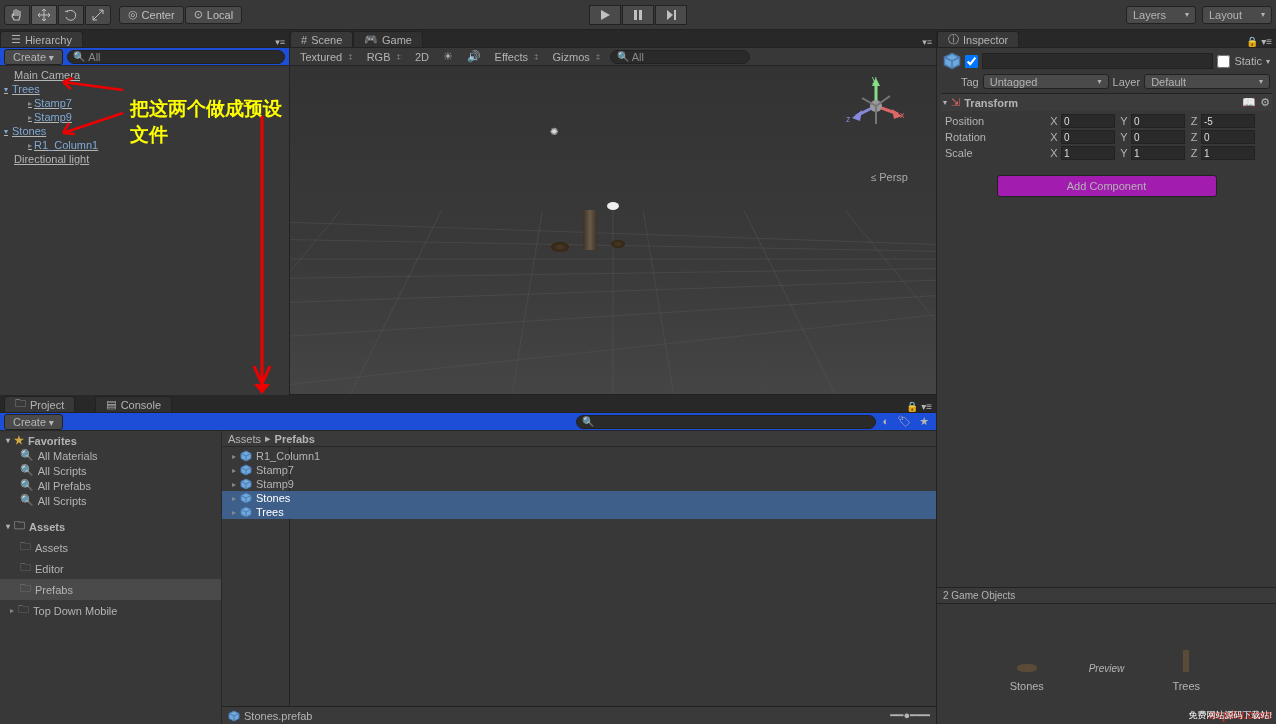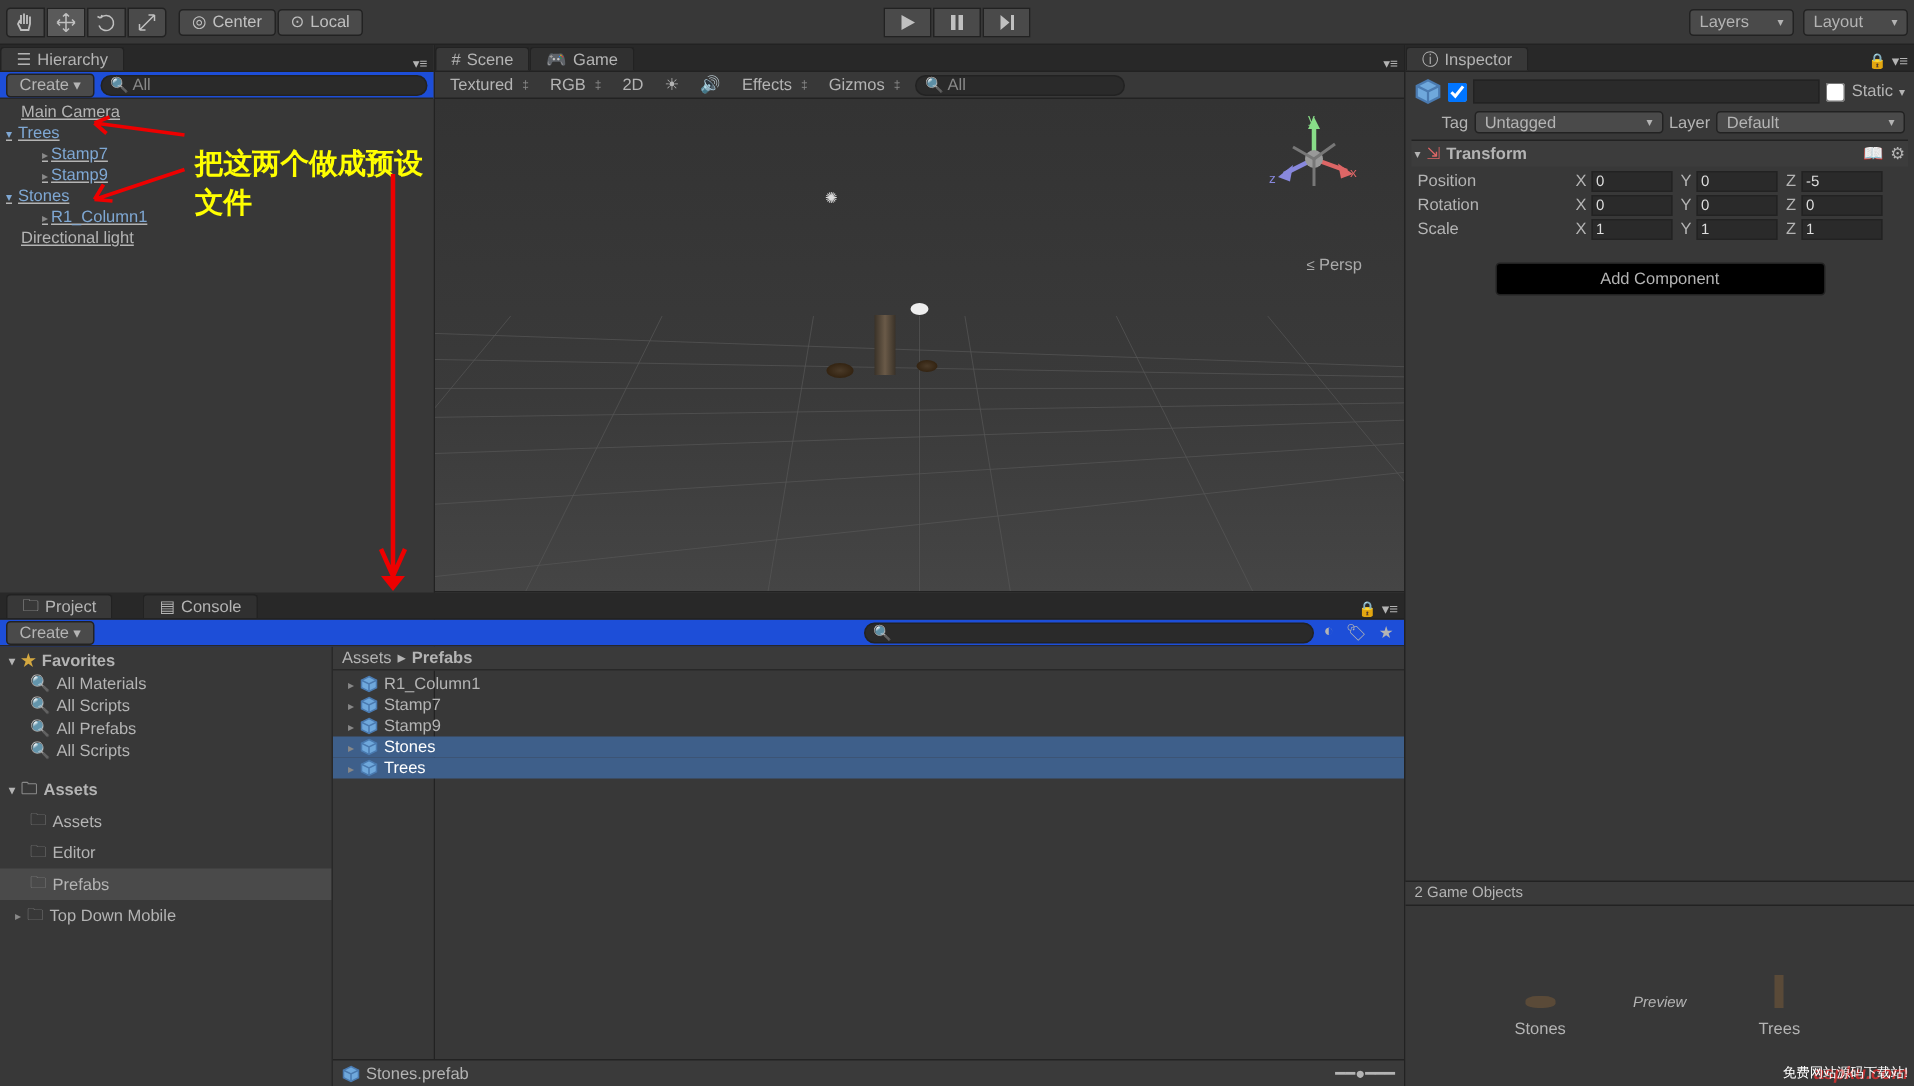--- a/index.html
+++ b/index.html
@@ -69,21 +69,21 @@
 .tag-row .dropdown { flex: 1; height: 15px; font-size: 10px; min-width: 0; }
 .component { border-top: 1px solid #222; }
 .comp-header { display: flex; align-items: center; gap: 4px; padding: 2px; background: #3c3c3c; cursor: pointer; }
 .comp-header::before { content: "▾"; font-size: 8px; }
 .comp-body { padding: 2px 4px; }
 .prop-row { display: flex; align-items: center; gap: 4px; padding: 1px 0; }
 .prop-label { width: 100px; }
 .prop-field { display: flex; align-items: center; gap: 2px; }
 .prop-field span { width: 10px; text-align: center; }
 .prop-field input { width: 54px; background: #2a2a2a; border: 1px solid #222; color: #ddd; padding: 0 2px; height: 14px; font-size: 10px; }
-.add-comp-btn { margin: 12px auto; width: 220px; height: 22px; background: #000000; border: 1px solid #222; border-radius: 3px; display: flex; align-items: center; justify-content: center; cursor: pointer; }
+.add-comp-btn { margin: 12px auto; width: 220px; height: 22px; background: #a21caf; border: 1px solid #222; border-radius: 3px; display: flex; align-items: center; justify-content: center; cursor: pointer; }
 .preview-panel { border-top: 1px solid #222; }
 .preview-header { padding: 2px 6px; background: #3a3a3a; border-bottom: 1px solid #222; font-size: 10px; }
 .preview-body { height: 120px; display: flex; justify-content: space-around; align-items: center; padding: 10px; background: #383838; position: relative; }
 .preview-item { display: flex; flex-direction: column; align-items: center; gap: 4px; font-size: 10px; }
 .preview-thumb { width: 40px; height: 40px; background: #383838; }
 .watermark { position: absolute; bottom: 2px; right: 4px; color: #d03030; font-style: italic; font-size: 12px; font-weight: bold; opacity: 0.9; }
 .watermark-sub { position: absolute; bottom: 2px; right: 4px; color: #fff; font-size: 9px; }
 .proj-toolbar-right { display: flex; gap: 2px; margin-left: auto; }
 .lock-icon { margin-left: auto; margin-right: 4px; cursor: pointer; font-size: 10px; }
 svg { display: block; }

